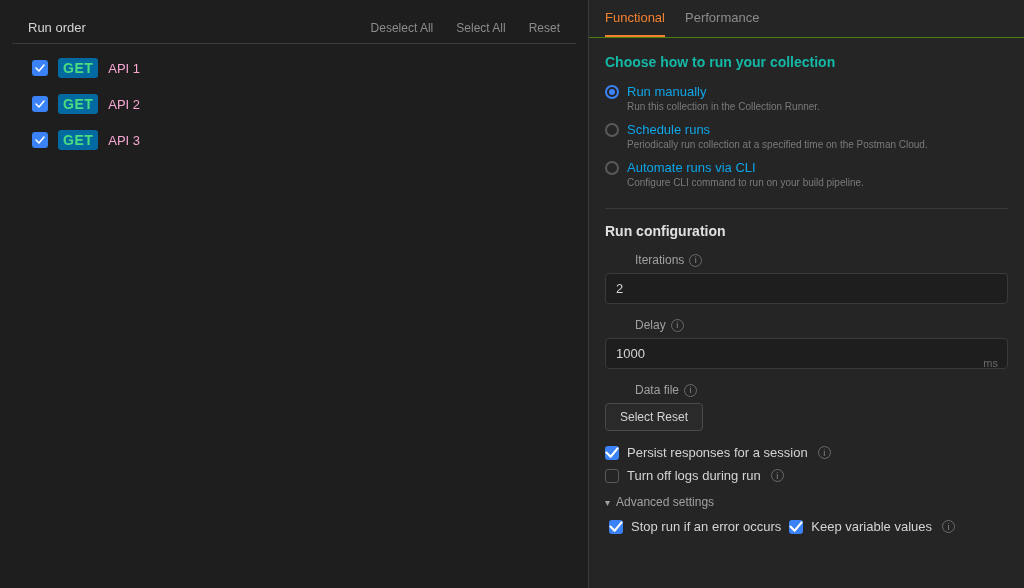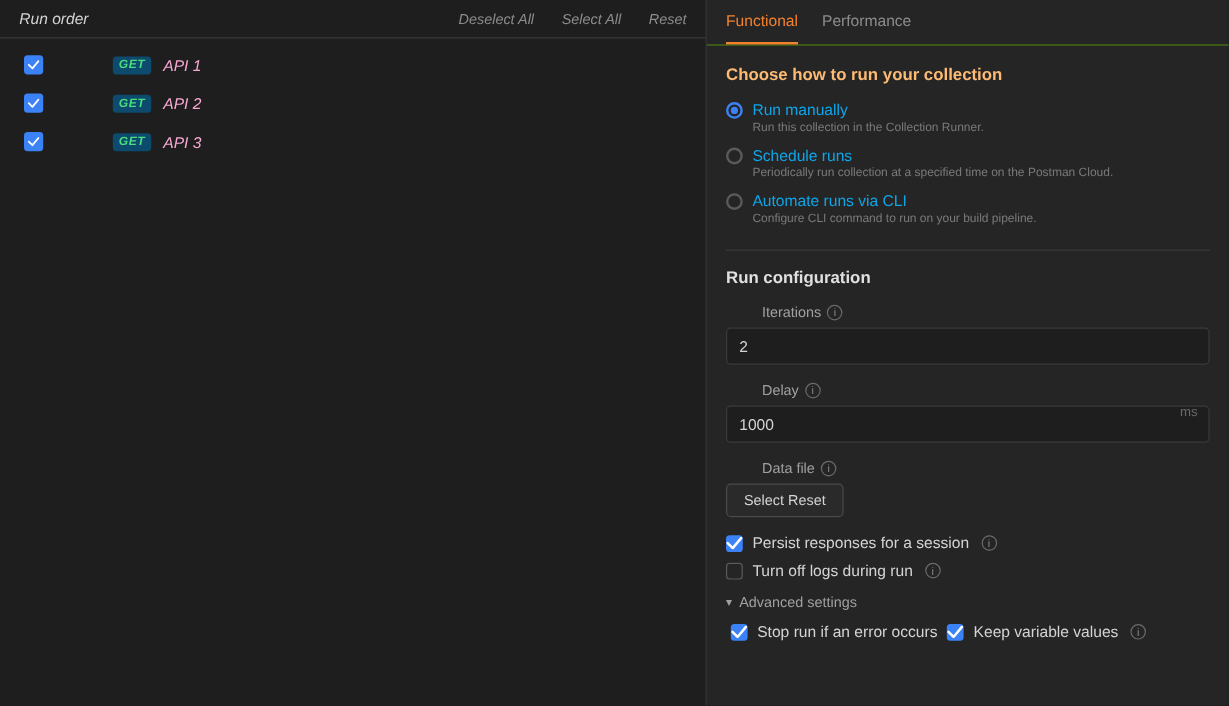--- a/index.html
+++ b/index.html
@@ -20,22 +20,21 @@
       flex: 1;
       overflow: hidden;
     }
 
     
     .left-panel {
       width: 589px;
       border-right: 1px solid #3a3a3a;
       display: flex;
       flex-direction: column;
-      padding: 0;
-      font-style: italic;
+      padding: 12px;
     }
 
     .left-header {
       display: flex;
       align-items: center;
       justify-content: space-between;
       padding: 8px 16px;
       border-bottom: 1px solid #3a3a3a;
     }
 
@@ -82,28 +81,27 @@
       flex-shrink: 0;
       cursor: pointer;
     }
 
     .checkbox svg {
       width: 10px;
       height: 10px;
     }
 
     .method-badge {
-      background: #0c4a6e;
+      background: #0369a1;
       color: #4ade80;
-      font-size: 10px;
+      font-size: 14px;
       font-weight: 700;
       padding: 2px 5px;
       border-radius: 3px;
       letter-spacing: 0.5px;
-      margin-left: 48px;
     }
 
     .api-name {
       color: #f9a8d4;
       font-size: 13px;
       text-align: right;
     }
 
     
     .right-panel {
@@ -146,21 +144,21 @@
       border-bottom: 2px solid #f4812f;
     }
 
     .panel-content {
       padding: 16px;
     }
 
     .section-title {
       font-size: 14px;
       font-weight: 600;
-      color: #fdba74;
+      color: #14b8a6;
       margin-bottom: 14px;
     }
 
     .radio-group {
       display: flex;
       flex-direction: column;
       gap: 10px;
       margin-bottom: 20px;
     }
 
@@ -252,21 +250,21 @@
       border: 1px solid #3a3a3a;
       border-radius: 4px;
       padding: 7px 10px;
       color: #d4d4d4;
       font-size: 13px;
       outline: none;
     }
 
     .input-with-suffix {
       display: flex;
-      align-items: flex-start;
+      align-items: flex-end;
       position: relative;
     }
 
     .input-with-suffix .input-field {
       padding-right: 36px;
     }
 
     .input-suffix {
       position: absolute;
       right: 10px;

